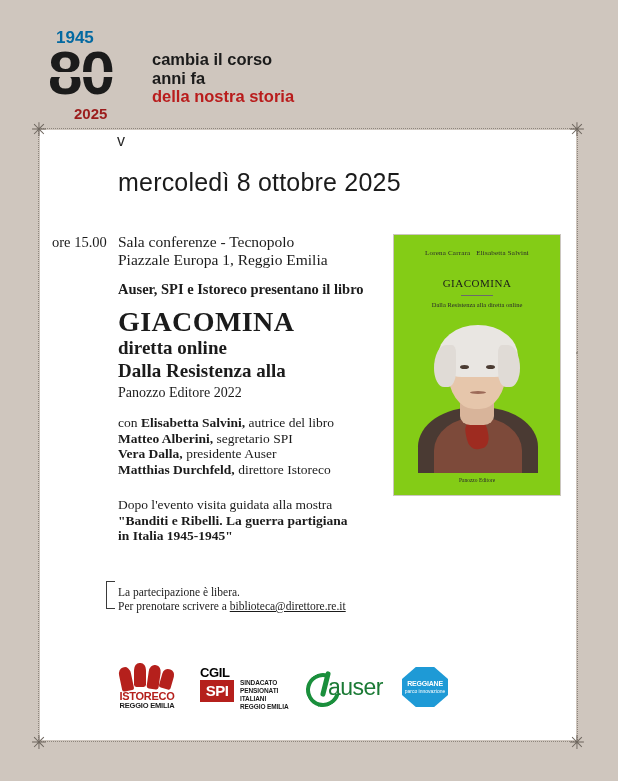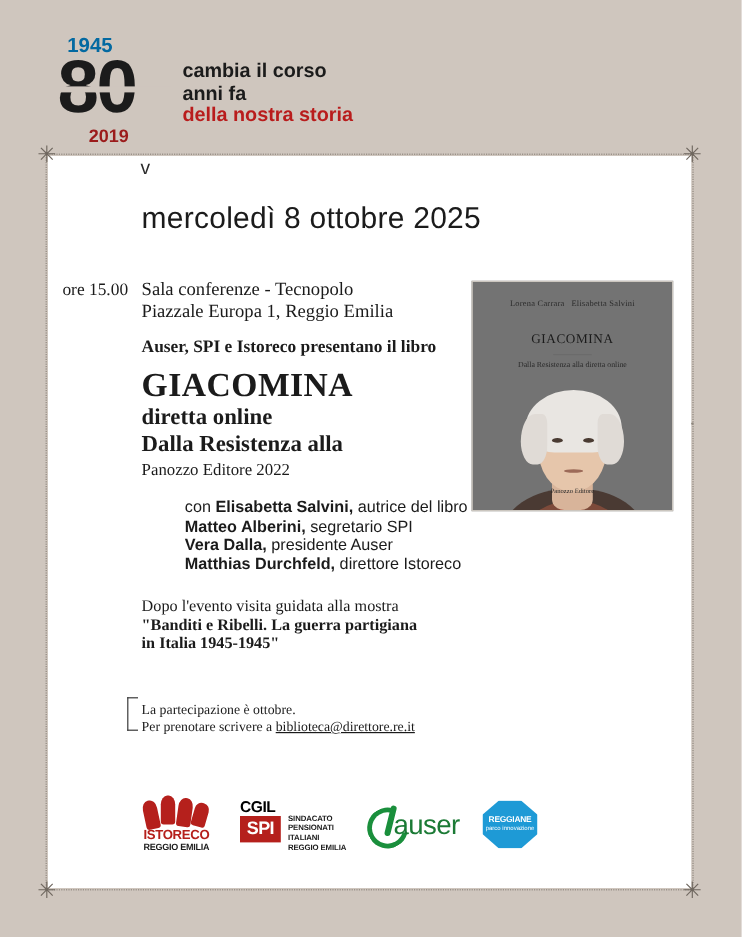--- a/index.html
+++ b/index.html
@@ -198,25 +198,24 @@
     font-family: "Liberation Serif", serif;
     font-size: 14px;
     color: #1b1b1b;
   }
 
   
   .speakers {
     position: absolute;
     left: 118px;
     top: 415px;
-    font-family: Liberation Sans, sans-serif;
+    font-family: Liberation Serif, serif;
     font-size: 13.5px;
     line-height: 15.5px;
     color: #1b1b1b;
-    margin-left: 36px;
   }
   .speakers b { font-weight: bold; }
 
   
   .after {
     position: absolute;
     left: 118px;
     top: 497px;
     font-family: "Liberation Serif", serif;
     font-size: 13.5px;
@@ -250,22 +249,22 @@
     border-bottom: 1px solid #3a3a3a;
     box-sizing: border-box;
   }
 
   
   .cover {
     position: absolute;
     left: 393px;
     top: 234px;
     width: 168px;
-    height: 192px;
-    background: #737373;
+    height: 262px;
+    background: #84cc16;
     border: 1px solid #cbc6bf;
     box-sizing: border-box;
     overflow: hidden;
   }
   .cover-authors {
     position: absolute;
     top: 14px;
     left: 0;
     width: 100%;
     text-align: center;
@@ -577,21 +576,21 @@
 </style>
 </head>
 <body>
 
 <div class="header">
   <div class="year-top">1945</div>
   <div class="eighty">
     <span class="zero-strike">80</span>
     <span class="strike-line"></span>
   </div>
-  <div class="year-bottom">2019</div>
+  <div class="year-bottom">2025</div>
   <div class="tagline">
     <div>cambia il corso</div>
     <div>anni fa</div>
     <div class="grey">della nostra storia</div>
   </div>
 </div>
 
 <div class="sheet"></div>
 <div class="frame"></div>
 <div class="aster tl">✳</div>
@@ -633,21 +632,21 @@
 </div>
 
 <div class="after">
   <div>Dopo l'evento visita guidata alla mostra</div>
   <div class="bold">"Banditi e Ribelli. La guerra partigiana</div>
   <div class="bold">in Italia 1945-1945"</div>
 </div>
 
 <div class="bracket"></div>
 <div class="booking">
-  <div>La partecipazione è ottobre.</div>
+  <div>La partecipazione è libera.</div>
   <div><span>Per prenotare scrivere a </span><a href="#">biblioteca@direttore.re.it</a></div>
 </div>
 
 <div class="cover">
   <div class="cover-authors">
     <span>Lorena Carrara</span>&nbsp;&nbsp;&nbsp;<span>Elisabetta Salvini</span>
   </div>
   <div class="cover-title">GIACOMINA</div>
   <div class="cover-rule"></div>
   <div class="cover-sub">Dalla Resistenza alla diretta online</div>

